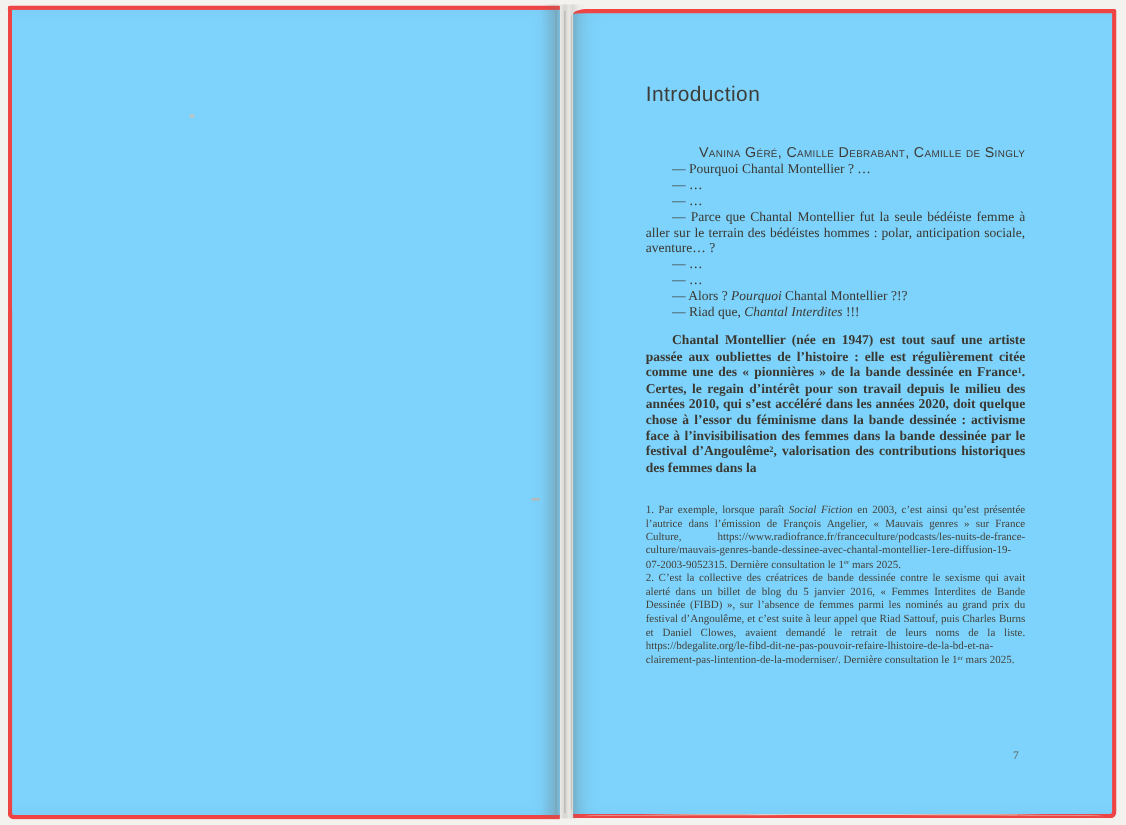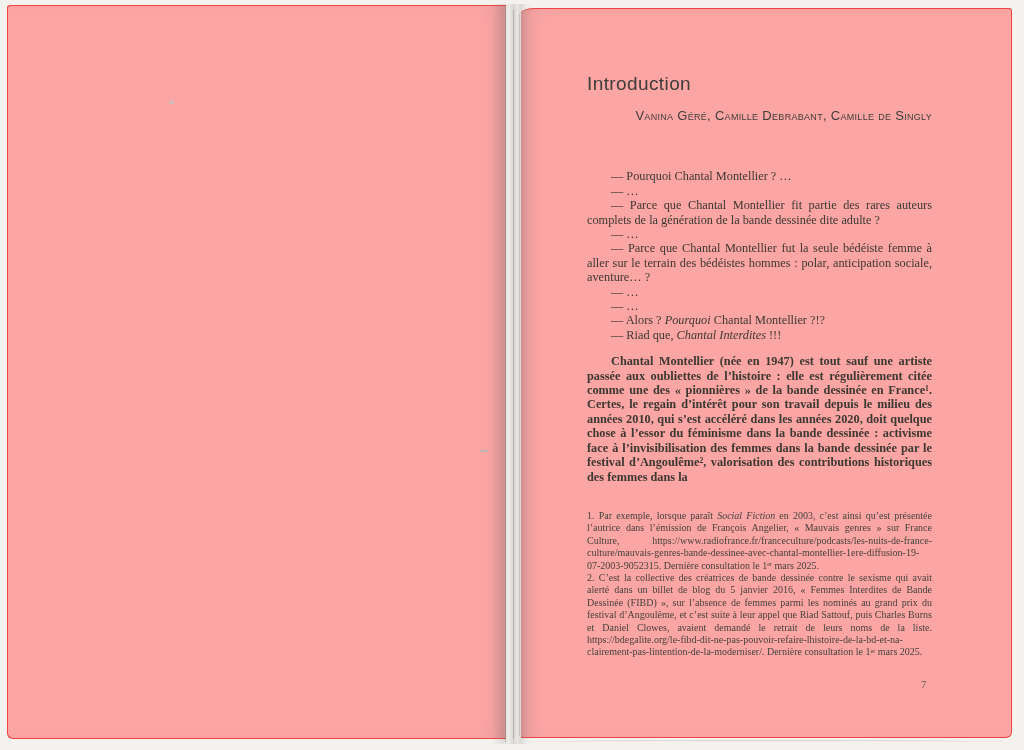--- a/index.html
+++ b/index.html
@@ -5,22 +5,22 @@
   html, body { margin: 0; padding: 0; }
   body {
     width: 1024px; height: 750px; overflow: hidden;
     background: #f3f2ef;
     font-family: "Liberation Serif", serif;
   }
   .scene { position: relative; width: 1024px; height: 750px; background: #f3f2ef; }
 
   .page {
     position: absolute;
-    background: #fca5a5;
-    border: 1px solid #ef4444;
+    background: #7dd3fc;
+    border: 4px solid #ef4444;
   }
   .page-left {
     left: 7px; top: 5px; width: 498px; height: 732px;
     border-right: none;
     border-radius: 3px 0 0 6px;
     box-shadow: inset -18px 0 22px -14px rgba(95, 90, 82, 0.30);
   }
   .page-right {
     left: 521px; top: 8px; width: 490px; height: 728px;
     border-left: none;
@@ -62,29 +62,29 @@
   }
   .title {
     margin: 64px 0 0 0;
     font-family: "Liberation Sans", sans-serif;
     font-weight: 400;
     font-size: 19px; line-height: 1.2;
     letter-spacing: 0.4px;
     color: #3e3c38;
   }
   .authors {
-    margin-top: 12px;
+    margin-top: 32px;
     font-family: "Liberation Sans", sans-serif;
     font-variant: small-caps;
     font-size: 13px; line-height: 1.2;
     letter-spacing: 0.3px;
     text-align: right;
     color: #3e3c38;
   }
-  .dialogue { margin-top: 46px; }
+  .dialogue { }
   .dialogue p, .para {
     margin: 0;
     font-size: 12.3px; line-height: 14.4px;
     text-align: justify;
     text-indent: 24px;
   }
   .para { margin-top: 12px; font-weight: bold; }
   em { font-style: italic; }
   sup {
     font-size: 0.62em;
@@ -118,21 +118,20 @@
   <div class="page page-right">
     <div class="textblock">
 
       <h1 class="title">Introduction</h1>
 
       <div class="authors">Vanina Géré, Camille Debrabant, Camille de Singly</div>
 
       <div class="dialogue">
         <p>— Pourquoi Chantal Montellier&nbsp;? …</p>
         <p>— …</p>
-        <p>— Parce que Chantal Montellier fit partie des rares auteurs complets de la génération de la bande dessinée dite adulte&nbsp;?</p>
         <p>— …</p>
         <p>— Parce que Chantal Montellier fut la seule bédéiste femme à aller sur le terrain des bédéistes hommes&nbsp;: polar, anticipation sociale, aventure…&nbsp;?</p>
         <p>— …</p>
         <p>— …</p>
         <p><span>— Alors&nbsp;? </span><em>Pourquoi</em><span> Chantal Montellier&nbsp;?!?</span></p>
         <p><span>— Riad que, </span><em>Chantal Interdites</em><span>&nbsp;!!!</span></p>
       </div>
 
       <p class="para"><span>Chantal Montellier (née en 1947) est tout sauf une artiste passée aux oubliettes de l’histoire&nbsp;: elle est régulièrement citée comme une des «&nbsp;pionnières&nbsp;» de la bande dessinée en France</span><sup>1</sup><span>. Certes, le regain d’intérêt pour son travail depuis le milieu des années 2010, qui s’est accéléré dans les années 2020, doit quelque chose à l’essor du féminisme dans la bande dessinée&nbsp;: activisme face à l’invisibilisation des femmes dans la bande dessinée par le festival d’Angoulême</span><sup>2</sup><span>, valorisation des contributions historiques des femmes dans la</span></p>
 

